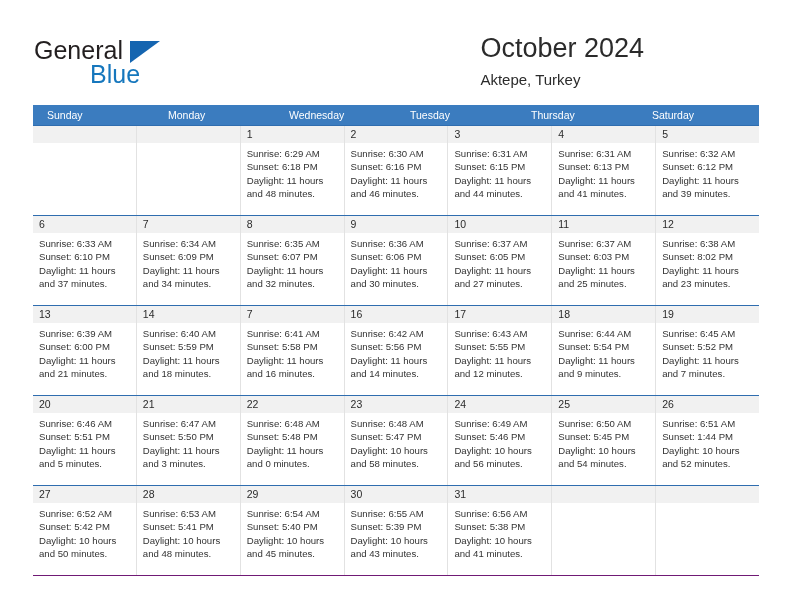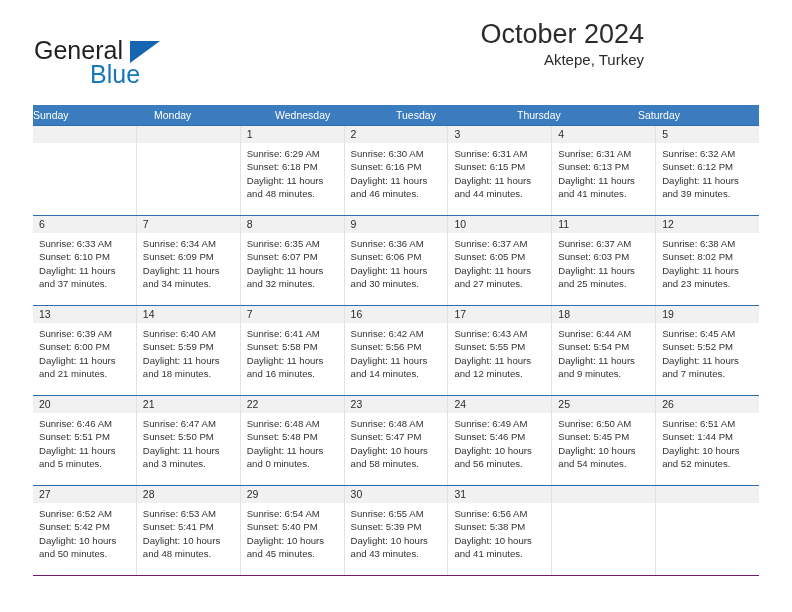--- a/index.html
+++ b/index.html
@@ -58,55 +58,56 @@
     left: 56px;
     top: 24px;
     font-size: 25px;
     color: #1677bd;
     font-family: "Liberation Sans", sans-serif;
   }
 
   .title-block {
     position: absolute;
     right: 36px;
-    top: 18px;
-    text-align: right;
+    top: 32px;
+    text-align: left;
   }
   .cal-title {
     font-size: 27px;
     color: #2b2b2b;
     line-height: 32px;
     font-weight: normal;
     white-space: nowrap;
   }
   .cal-sub {
     font-size: 15px;
     color: #2b2b2b;
     line-height: 20px;
+    margin-top: 6px;
     white-space: nowrap;
   }
 
   
   .calendar {
     position: absolute;
     left: 33px;
     top: 105px;
     width: 726px;
   }
   .dow-row {
     display: flex;
     background: #3b7cbf;
     height: 20px;
   }
   .dow {
     flex: 1 1 0;
     color: #ffffff;
     font-size: 10.5px;
     line-height: 20px;
-    padding-left: 0;
+    padding-left: 14px;
     box-sizing: border-box;
     white-space: nowrap;
   }
   .week {
     display: flex;
     border-top: 1px solid #2f6daf;
     height: 89px;
   }
   .week.last { border-bottom: 1px solid #701a75; }
   .cell {

